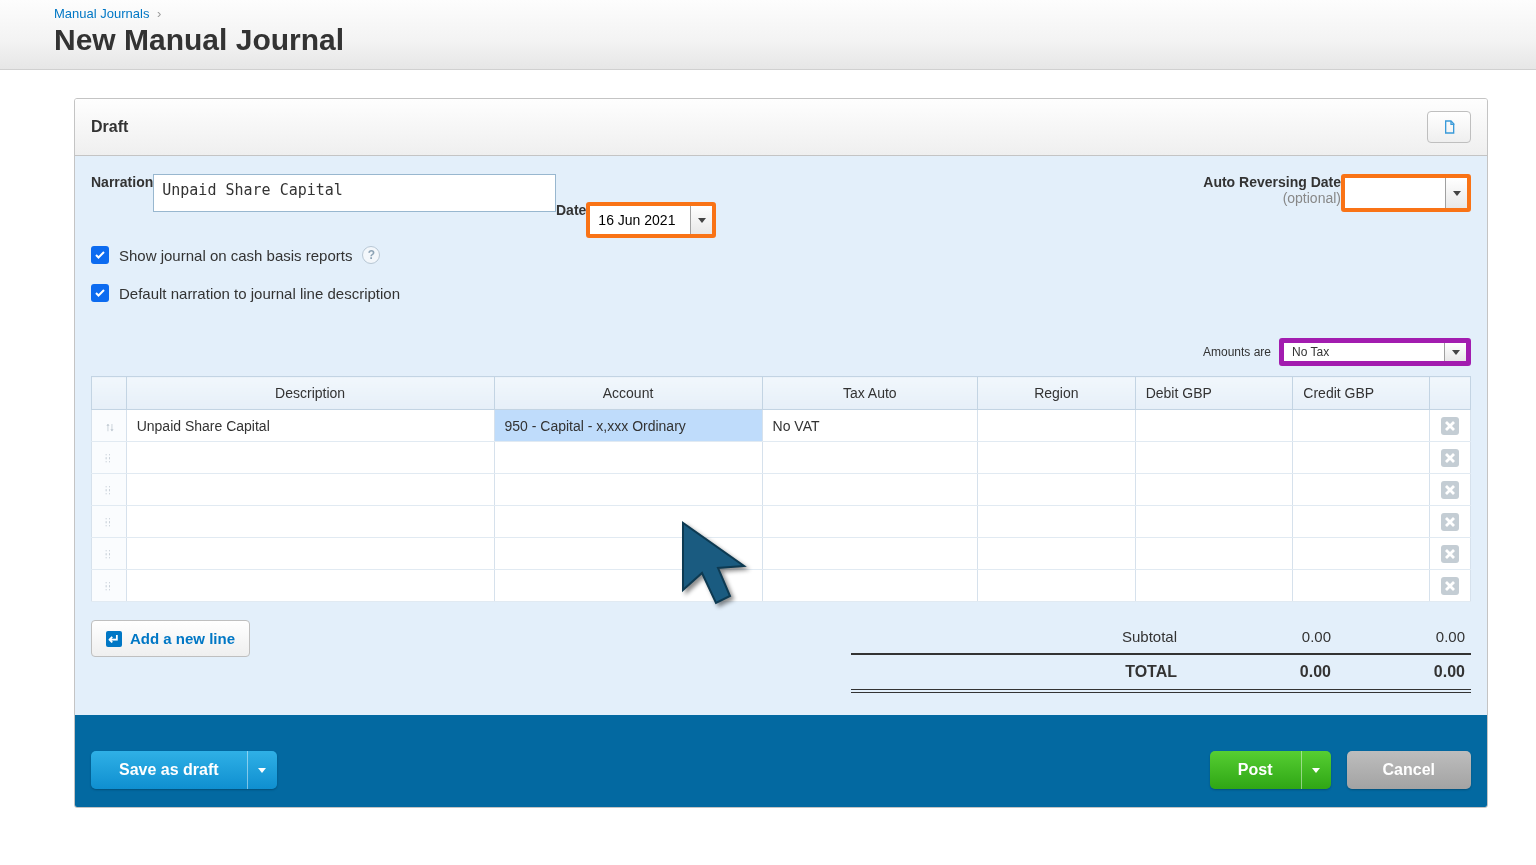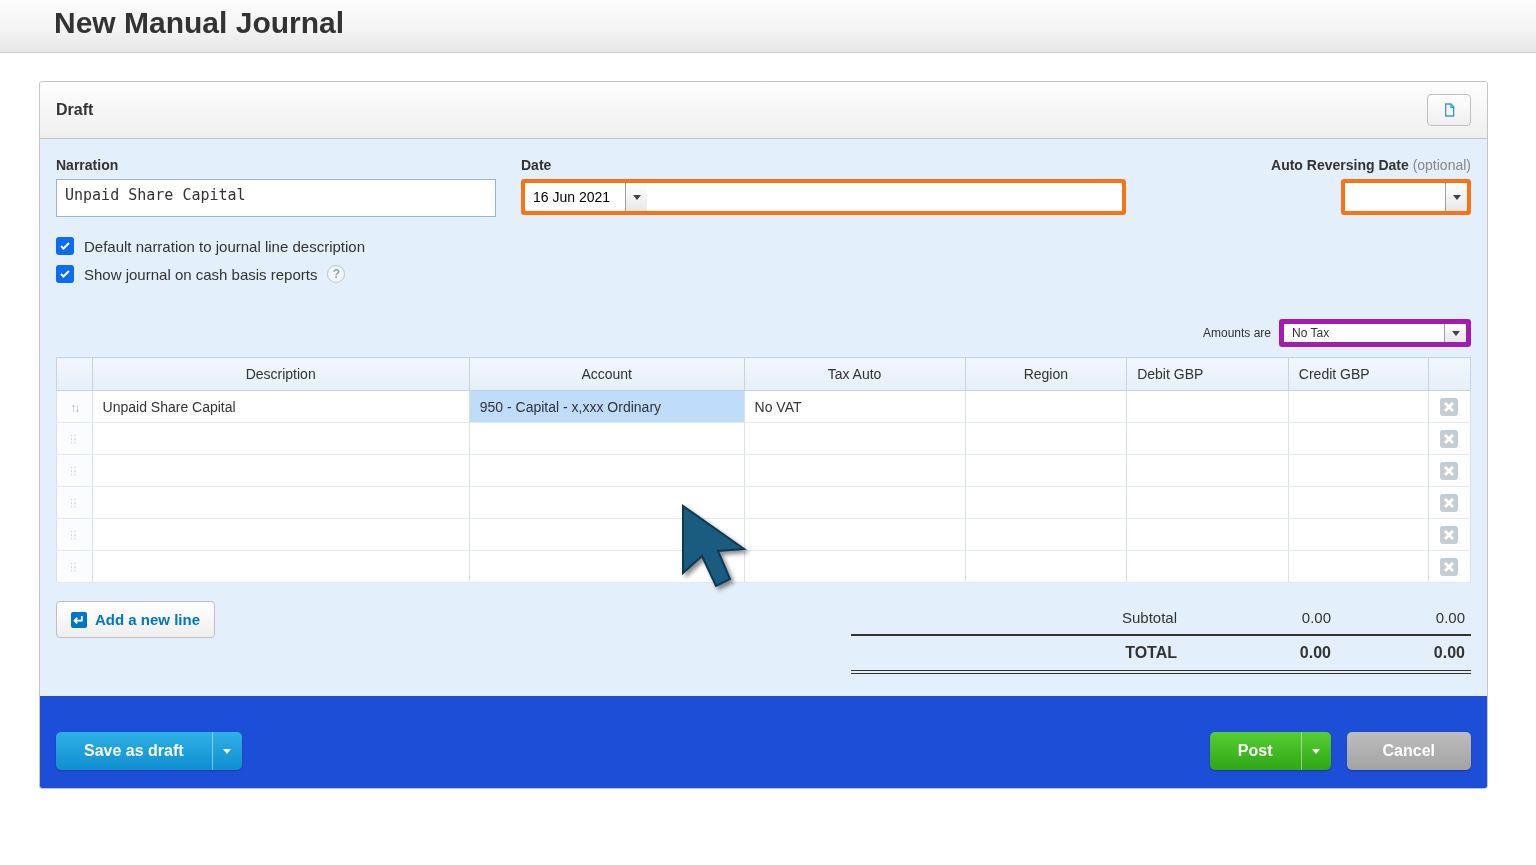--- a/index.html
+++ b/index.html
@@ -21,21 +21,21 @@
     margin-bottom: 2px;
   }
   .breadcrumb a { color: #0077c5; text-decoration: none; }
   .breadcrumb .sep { color: #999; margin-left: 4px;}
   .page-title {
     font-size: 30px;
     font-weight: bold;
     color: #333;
   }
   .main {
-    padding: 28px 48px 0 39px;
+    padding: 28px 48px 0 74px;
   }
   .panel {
     border: 1px solid #c4c4c4;
     border-radius: 3px;
     overflow: hidden;
   }
   .panel-header {
     display: flex;
     align-items: center;
     justify-content: space-between;
@@ -61,23 +61,23 @@
   .panel-body {
     background: #e3effa;
     padding: 18px 16px 22px 16px;
   }
   .form-row {
     display: flex;
     align-items: flex-start;
     gap: 0;
     margin-bottom: 8px;
   }
-  .form-group { display: flex; flex-direction: column; }
+  .form-group { display: flex; flex-direction: row; }
   .fg-narration { width: 465px; }
-  .fg-date { width: 605px; }
+  .fg-date { width: 605px; margin-top: 28px; }
   .fg-rev { text-align: right; margin-left: auto;}
   .label {
     font-size: 14px;
     font-weight: bold;
     color: #333;
     margin-bottom: 6px;
   }
   .label .opt { color: #888; font-weight: normal; }
   .narration-input {
     width: 440px;
@@ -267,21 +267,21 @@
   .totals .trow .v1 { width: 150px; text-align: right; }
   .totals .trow .v2 { width: 130px; text-align: right; }
   .totals .sub { border-bottom: 2px solid #333; }
   .totals .tot { font-weight: bold; font-size:16px;
     border-bottom: 4px double #333; }
   .actions-bar {
     display:flex;
     justify-content: space-between;
     align-items: flex-end;
     padding: 36px 16px 18px 16px;
-    background: #1d4ed8;
+    background: #0369a1;
   }
   .split-btn {
     display:inline-flex;
     border-radius: 5px;
     overflow:hidden;
     box-shadow: 0 1px 2px rgba(0,0,0,0.25);
     cursor:pointer;
   }
   .split-btn .main-b {
     padding: 10px 28px;
@@ -308,20 +308,24 @@
     left: 678px; top: 448px;
     pointer-events:none;
   }
   .cursor-overlay svg { filter: drop-shadow(3px 3px 2px rgba(0,0,0,0.45)); }
   .wrap-rel { position: relative; }
 </style>
 </head>
 <body>
 
 <div class="page-header">
+  <div class="breadcrumb">
+    <a href="#">Manual Journals</a>
+    <span class="sep">›</span>
+  </div>
   <div class="page-title">New Manual Journal</div>
 </div>
 
 <div class="main wrap-rel">
   <div class="panel">
     <div class="panel-header">
       <span>Draft</span>
       <span class="icon-btn">
         <svg viewBox="0 0 24 24">
             <path fill="none" stroke="#3a9ad9" stroke-width="2" d="M7 3h8l4 4v14H7z"></path>
@@ -354,36 +358,36 @@
             <div class="date-pick rev-pick">
               <input type="text" value="" style="">
               <div class="dd">
                   <div class="dd-tri"></div>
                 </div>
             </div>
           </div>
         </div>
       </div>
 
-      <div class="check-row">
-        <span class="chk">
-          <svg viewBox="0 0 24 24">
-              <path fill="none" stroke="#fff" stroke-width="4" d="M4 12l5 5L20 6"></path>
-            </svg>
-        </span>
-        <span>Default narration to journal line description</span>
-      </div>
       <div class="check-row" style="margin-top:4px">
         <span class="chk">
           <svg viewBox="0 0 24 24">
               <path fill="none" stroke="#fff" stroke-width="4" d="M4 12l5 5L20 6"></path>
             </svg>
         </span>
         <span>Show journal on cash basis reports</span>
         <span class="help-icon">?</span>
+      </div>
+      <div class="check-row">
+        <span class="chk">
+          <svg viewBox="0 0 24 24">
+              <path fill="none" stroke="#fff" stroke-width="4" d="M4 12l5 5L20 6"></path>
+            </svg>
+        </span>
+        <span>Default narration to journal line description</span>
       </div>
 
       <div class="amounts-row">
         <span>Amounts are</span>
         <div class="select">
           <span class="val">No Tax</span>
           <div class="dd">
               <div class="dd-tri"></div>
             </div>
         </div>

